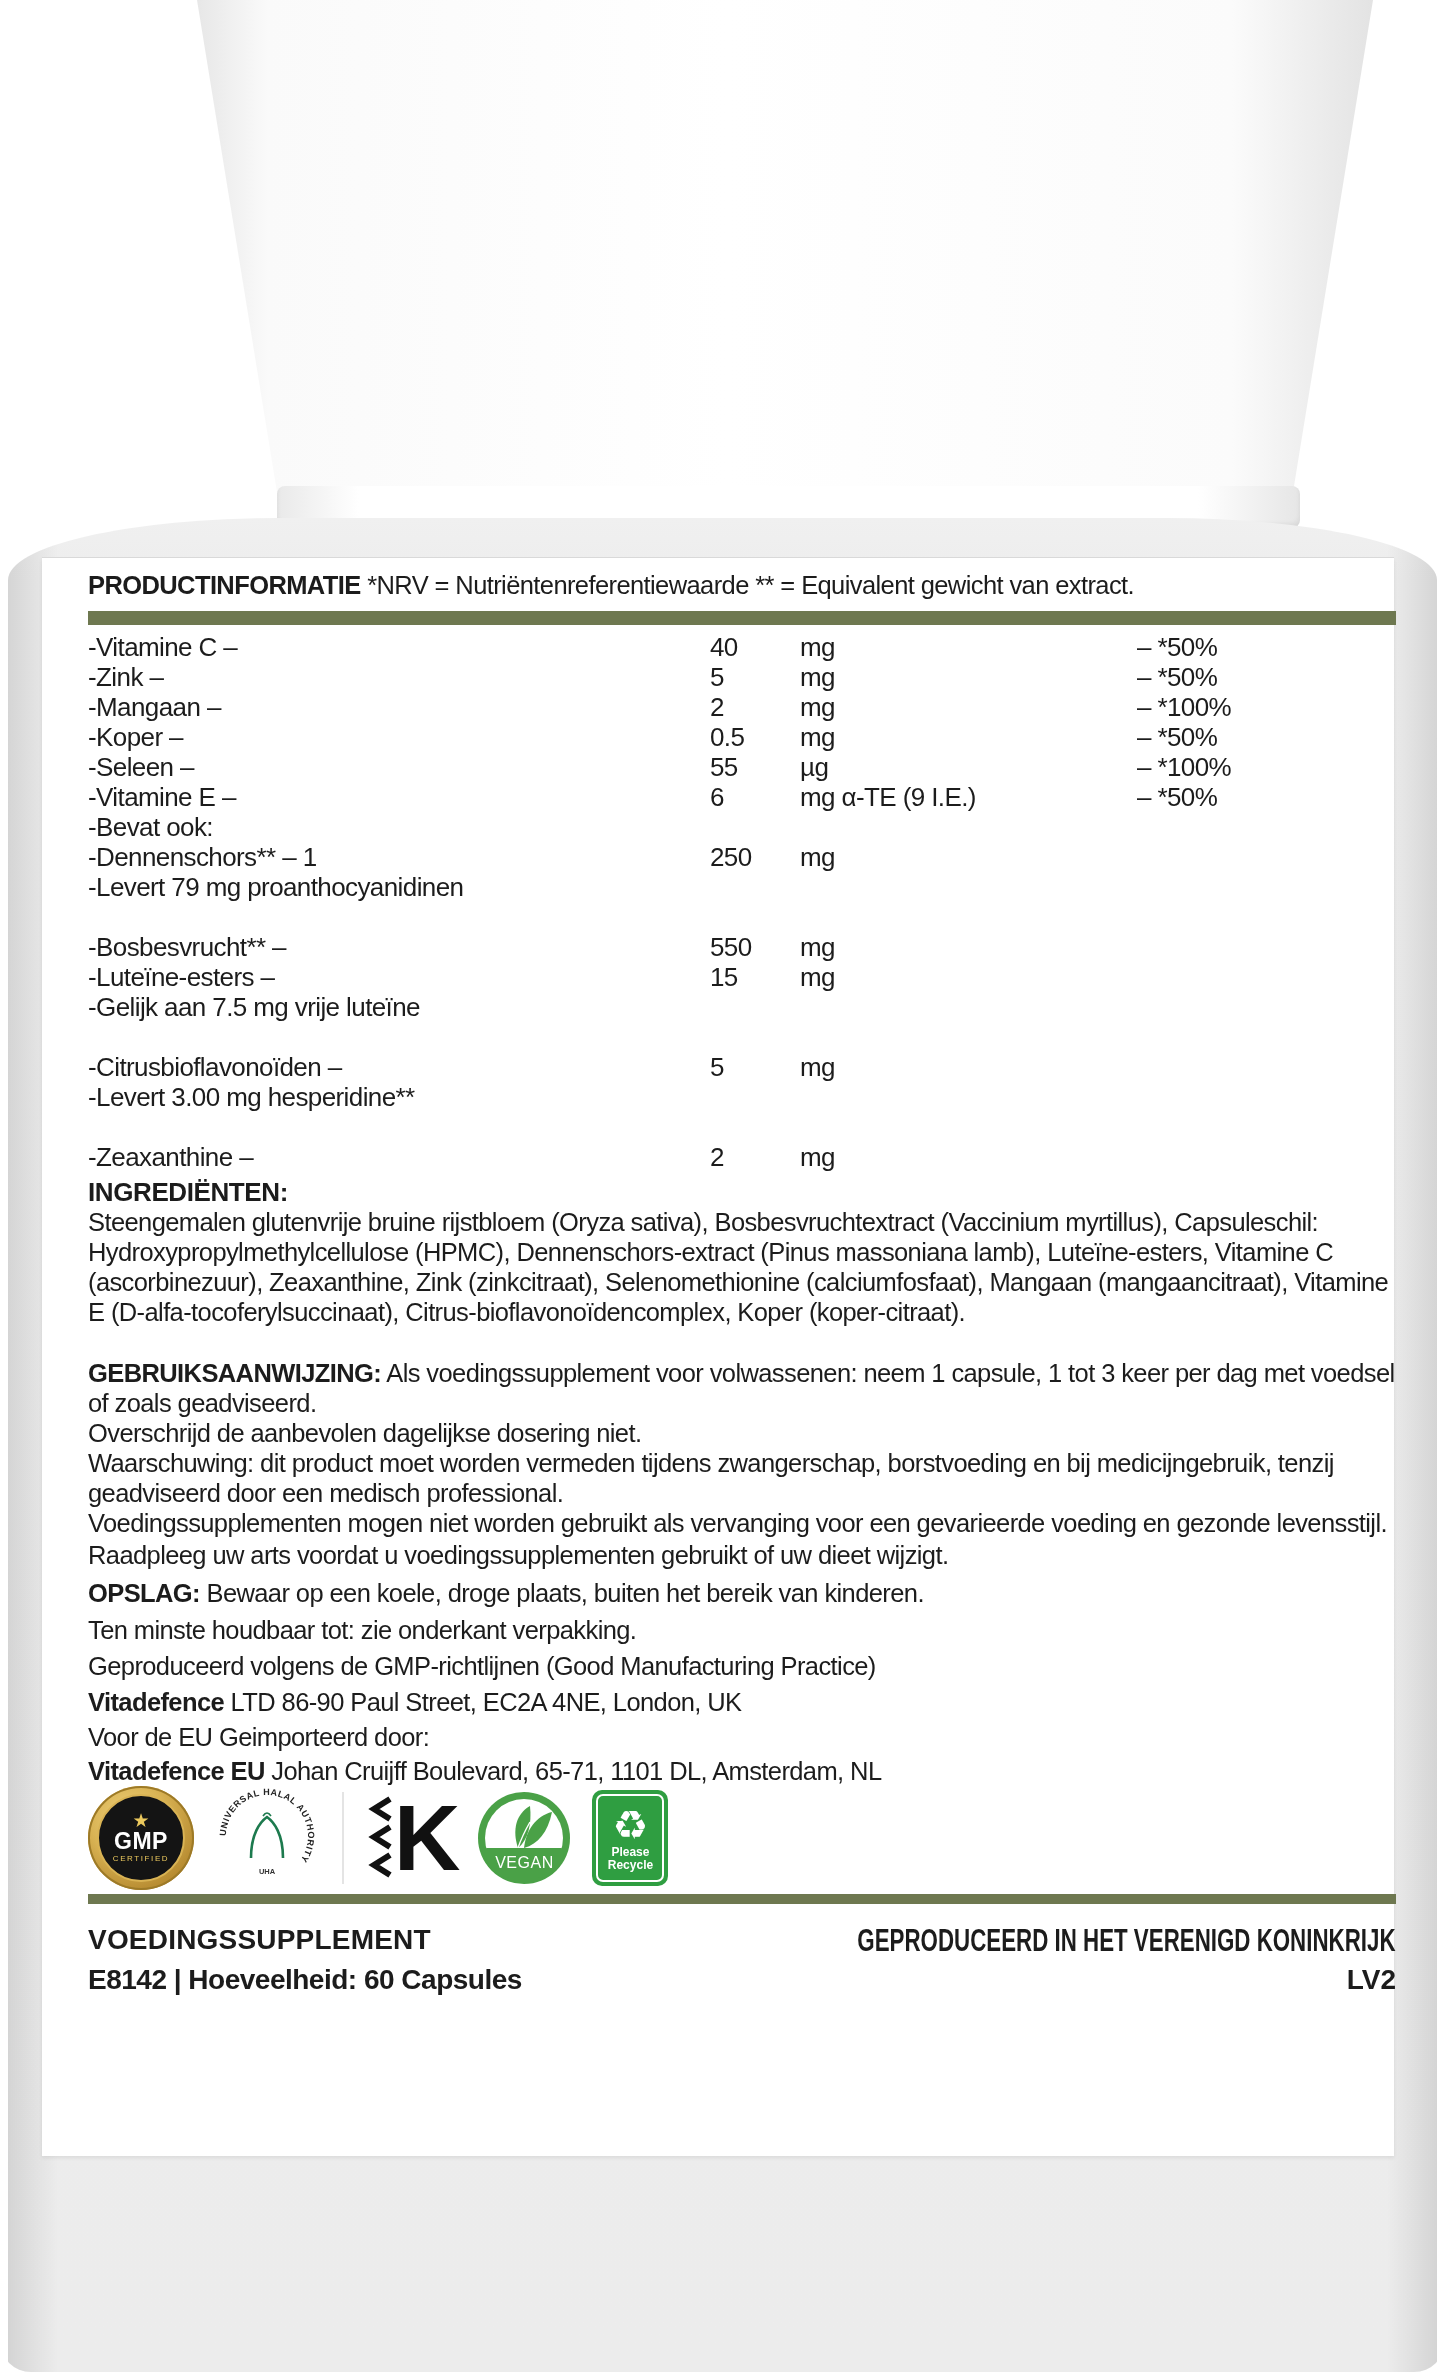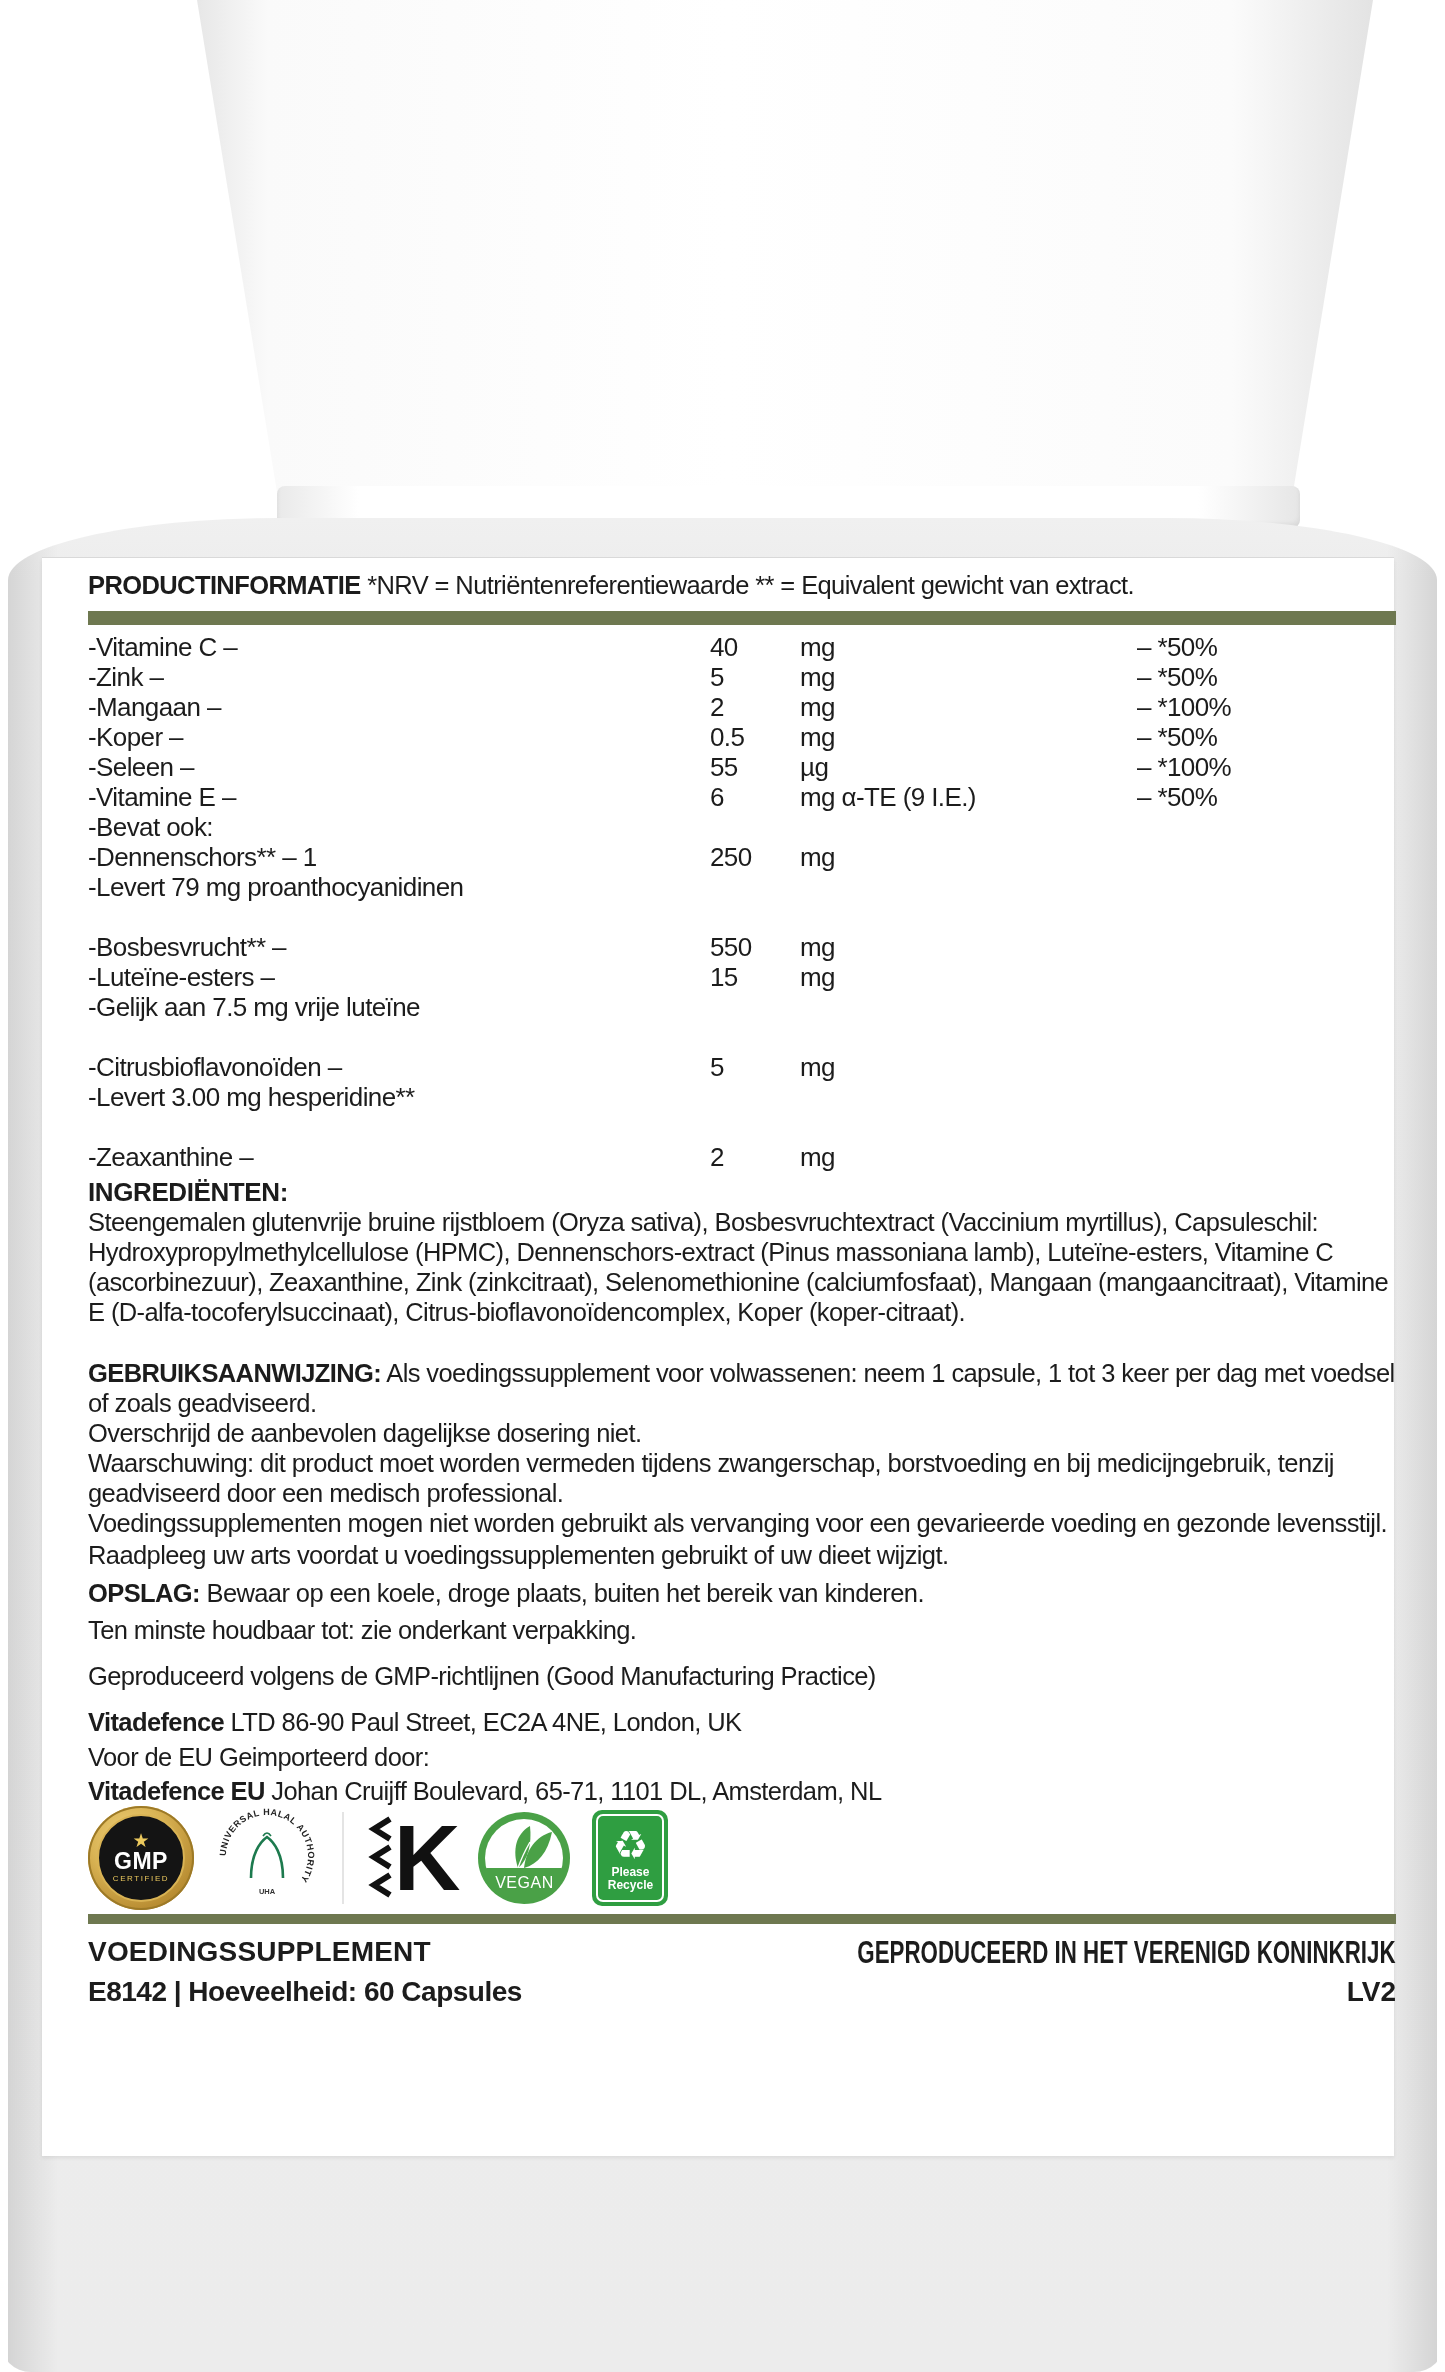--- a/index.html
+++ b/index.html
@@ -48,21 +48,21 @@
   .nrow{position:relative;height:30px;}
   .nrow .c{position:absolute;top:0;white-space:nowrap;font-size:26px;line-height:30px;letter-spacing:-0.6px;}
   .c-name{left:0;}
   .c-amt{left:622px;}
   .c-unit{left:712px;}
   .c-nrv{left:1049px;}
   .nrow.blank{height:30px;}
   .ing-head{margin-top:5px;font-weight:bold;font-size:26px;line-height:30px;letter-spacing:-0.4px;}
   .para{margin:0;}
   .mt31{margin-top:31px;} .mt2{margin-top:2px;} .mt8{margin-top:8px;}
-  .mt7{margin-top:7px;} .mt6{margin-top:16px;} .mt5{margin-top:5px;} .mt4{margin-top:4px;}
+  .mt7{margin-top:7px;} .mt6{margin-top:6px;} .mt5{margin-top:5px;} .mt4{margin-top:4px;}
   
   .badges{margin-top:2px;height:100px;display:flex;align-items:center;gap:22px;}
   .badge-divider{width:2px;height:92px;background:#e4e4e4;margin:0 2px;}
   .gmp-badge{position:relative;width:106px;height:104px;border-radius:50%;
     background:radial-gradient(circle at 38% 32%,#f0d27c 0%,#d9b354 40%,#b4882e 78%,#8d6a1f 100%);
     box-shadow:0 0 0 2px #9d7a27 inset;display:flex;align-items:center;justify-content:center;}
   .gmp-core{width:84px;height:84px;border-radius:50%;background:#141414;border:2px solid #d9b354;
     display:flex;flex-direction:column;align-items:center;justify-content:center;gap:0;}
   .gmp-star{color:#ecc95e;font-size:19px;line-height:17px;}
   .gmp-word{color:#ffffff;font-weight:bold;font-size:23px;line-height:24px;letter-spacing:0.5px;}
@@ -75,21 +75,21 @@
   .vegan-band{position:absolute;left:6px;right:6px;bottom:6px;height:30px;background:#4aa147;
     border-radius:6px 6px 44px 44px;display:flex;align-items:center;justify-content:center;}
   .vegan-band span{color:#fff;font-weight:normal;font-size:16px;letter-spacing:0.5px;}
   .vegan-leaves{position:absolute;left:10px;top:4px;width:72px;height:58px;}
   .recycle-badge{width:76px;height:96px;background:#2f9e41;border-radius:10px;padding:4px;box-sizing:border-box;}
   .recycle-inner{width:100%;height:100%;border:2px solid #ffffff;border-radius:7px;
     display:flex;flex-direction:column;align-items:center;justify-content:center;box-sizing:border-box;}
   .recycle-sym{color:#ffffff;font-size:40px;line-height:42px;font-family:"DejaVu Sans",sans-serif;}
   .recycle-txt{color:#ffffff;font-size:12px;line-height:13px;font-weight:bold;text-align:center;}
   
-  .footer{position:relative;margin-top:12px;height:110px;}
+  .footer{position:relative;margin-top:20px;height:110px;}
   .f-left1{font-weight:bold;font-size:28px;letter-spacing:0.2px;line-height:32px;}
   .f-left2{font-weight:bold;font-size:28px;letter-spacing:-0.5px;line-height:32px;margin-top:8px;}
   .f-right{position:absolute;right:0;top:0;text-align:right;}
   .f-right1{display:inline-block;transform:scaleX(0.72);transform-origin:right center;
     font-weight:bold;font-size:31px;letter-spacing:0px;line-height:34px;white-space:nowrap;}
   .f-right2{font-weight:bold;font-size:28px;line-height:32px;margin-top:6px;}
 </style>
 </head>
 <body>
 

